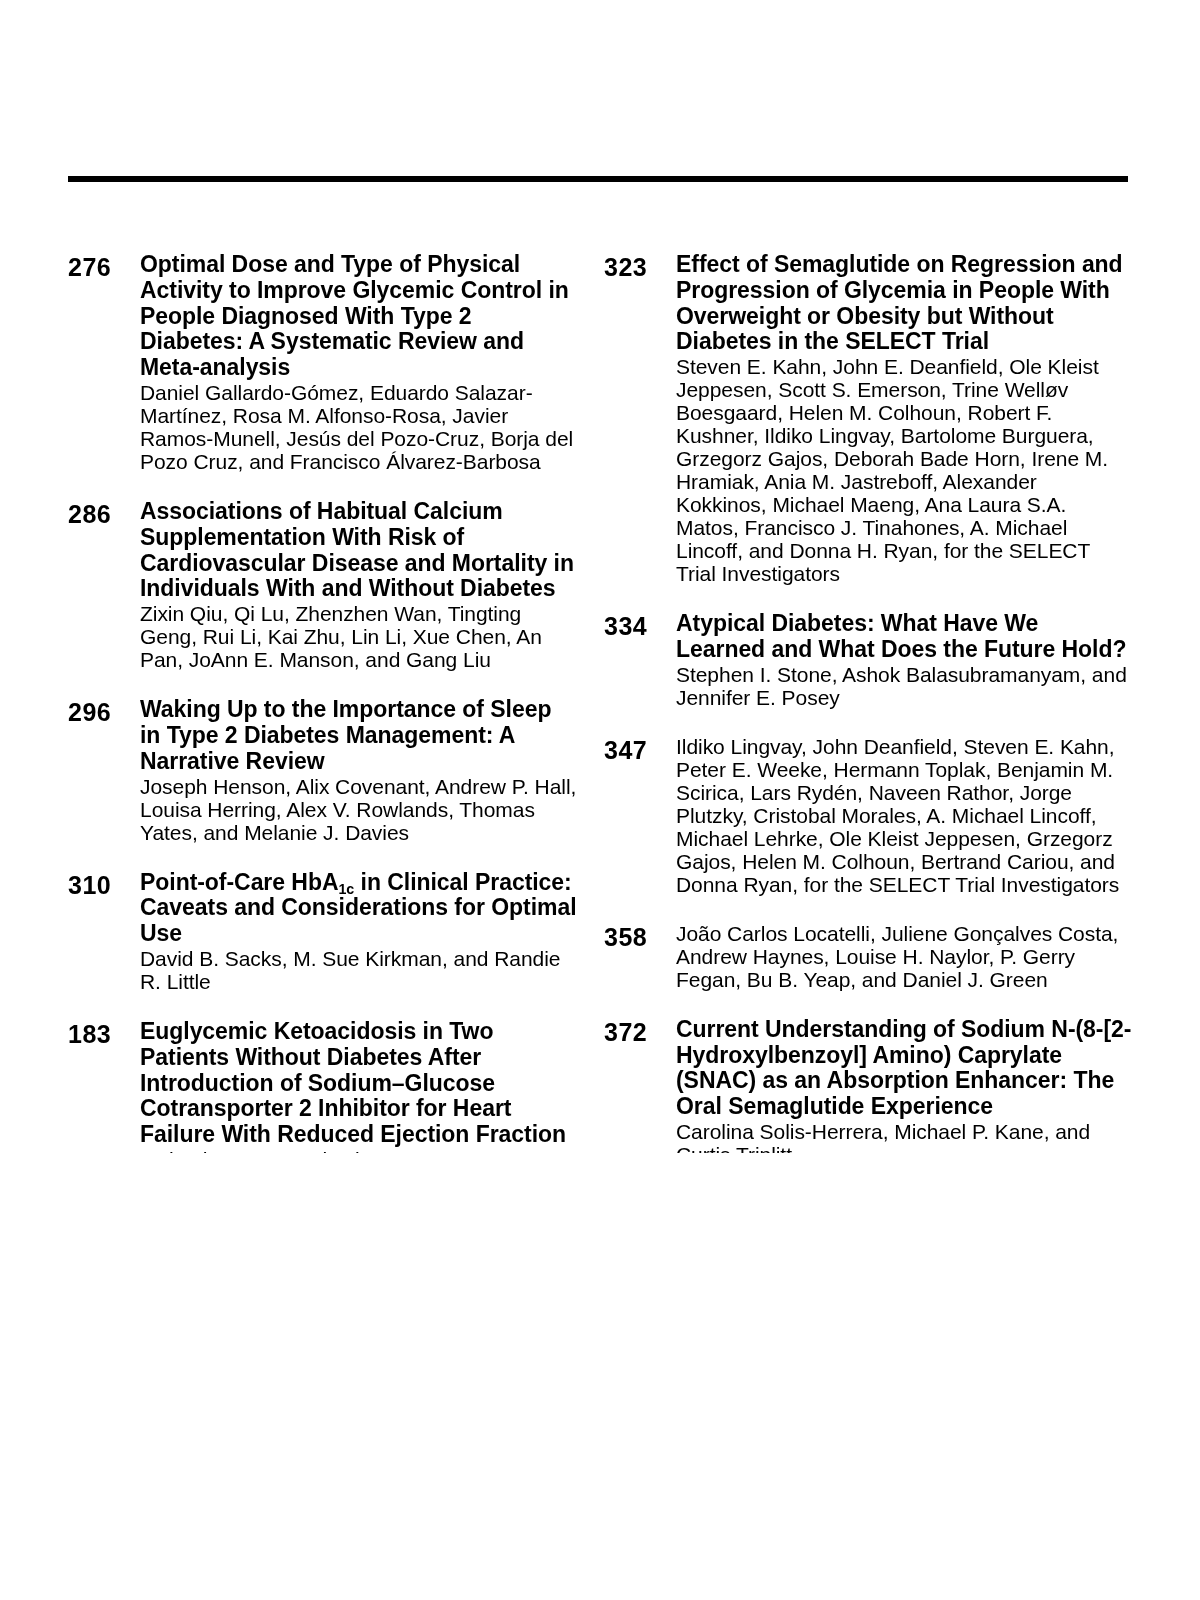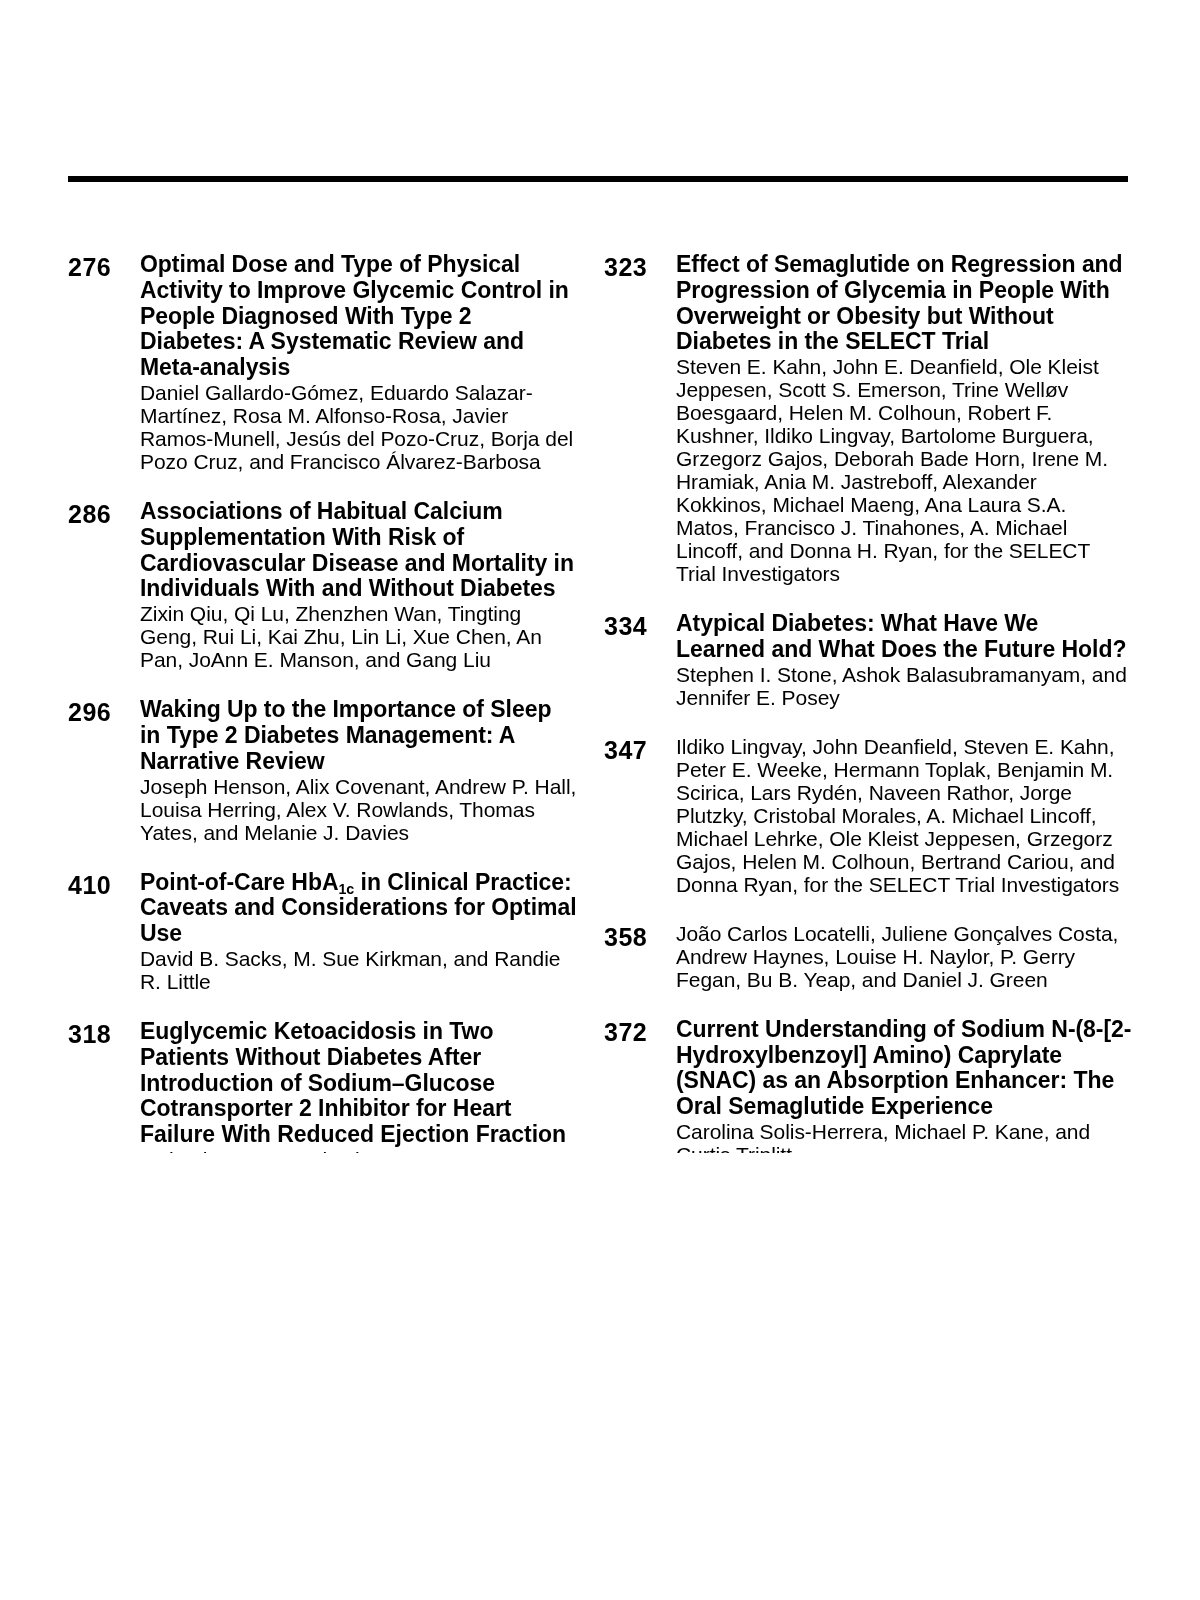--- a/index.html
+++ b/index.html
@@ -128,28 +128,28 @@
           </span>
         </div>
         <div class="entry">
           <span class="entry-page">296</span>
           <span class="entry-body">
             <span class="entry-title">Waking Up to the Importance of Sleep in Type 2 Diabetes Management: A Narrative Review</span>
             <span class="entry-authors">Joseph Henson, Alix Covenant, Andrew P. Hall, Louisa Herring, Alex V. Rowlands, Thomas Yates, and Melanie J. Davies</span>
           </span>
         </div>
         <div class="entry">
-          <span class="entry-page">410</span>
+          <span class="entry-page">310</span>
           <span class="entry-body">
             <span class="entry-title">Point-of-Care HbA<sub>1c</sub> in Clinical Practice: Caveats and Considerations for Optimal Use</span>
             <span class="entry-authors">David B. Sacks, M. Sue Kirkman, and Randie R. Little</span>
           </span>
         </div>
         <div class="entry">
-          <span class="entry-page">318</span>
+          <span class="entry-page">183</span>
           <span class="entry-body">
             <span class="entry-title">Euglycemic Ketoacidosis in Two Patients Without Diabetes After Introduction of Sodium–Glucose Cotransporter 2 Inhibitor for Heart Failure With Reduced Ejection Fraction</span>
             <span class="entry-authors">Mahesh M. Umapathysivam, James Gunton, Haynes N. Stranks, and David Jesudason</span>
           </span>
         </div>
       </div>
     <div class="col col-right">
         <div class="entry">
           <span class="entry-page">323</span>
           <span class="entry-body">

